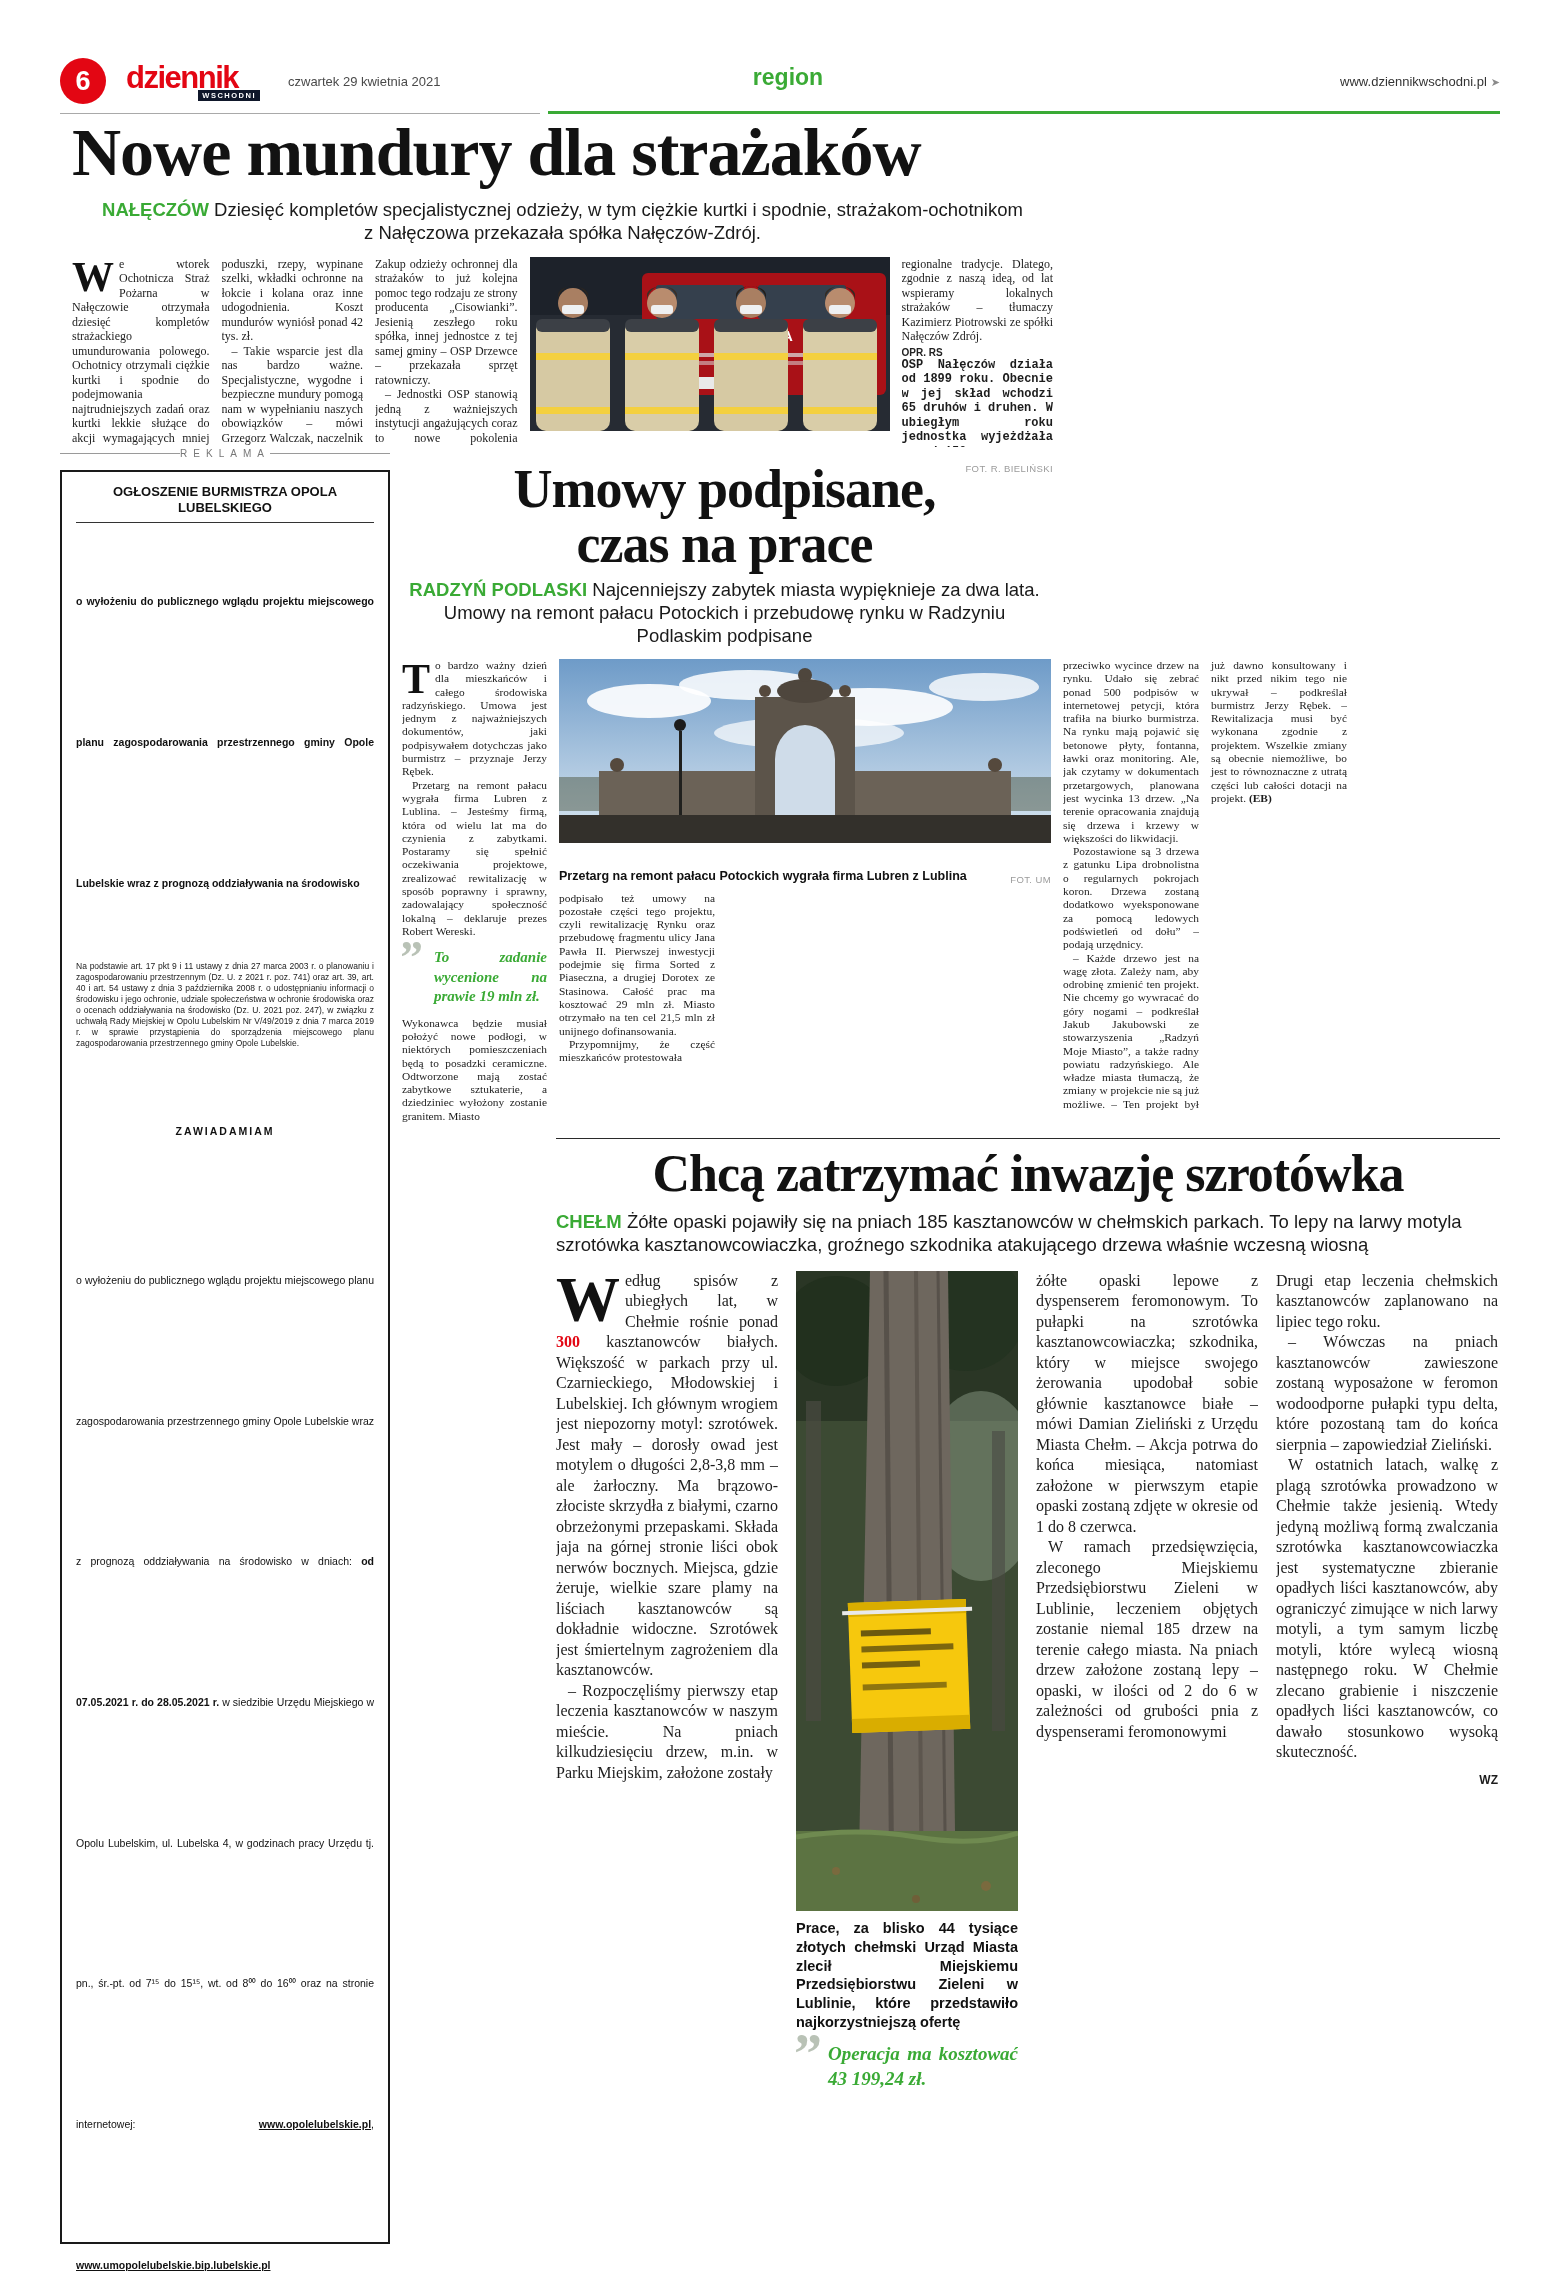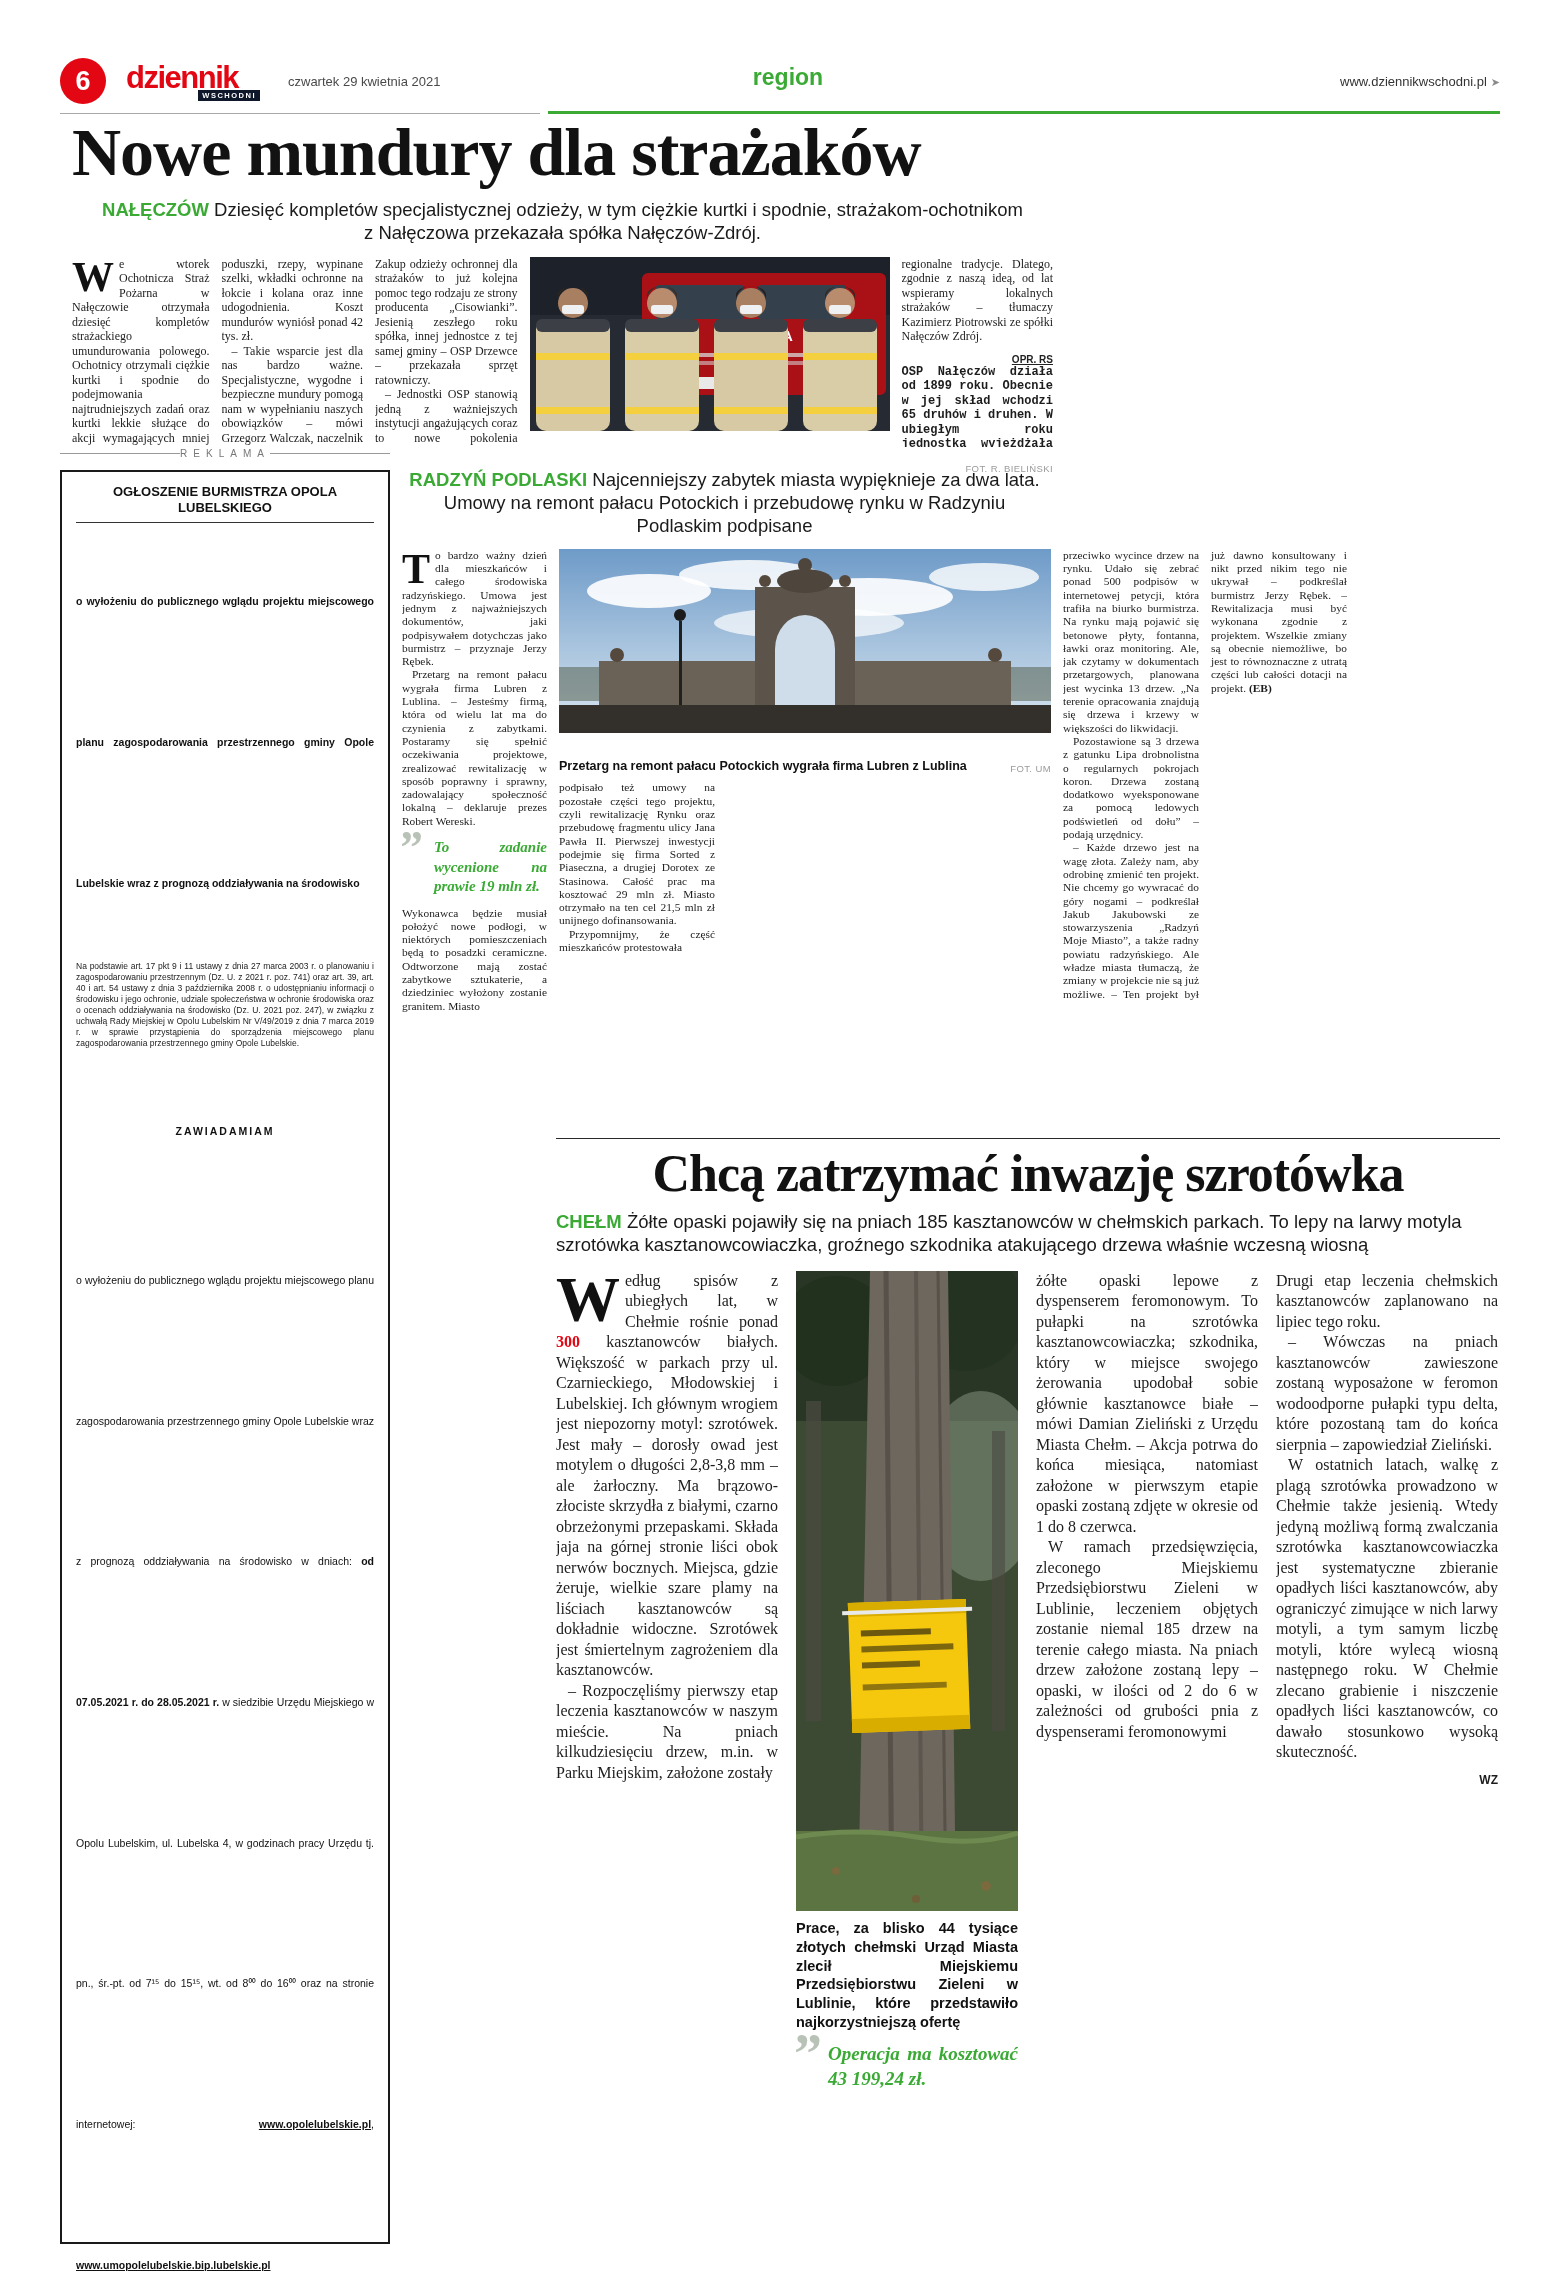--- a/index.html
+++ b/index.html
@@ -20,21 +20,21 @@
   .section{position:absolute;left:648px;top:8px;width:160px;text-align:center;
            font:bold 23px "Liberation Sans",sans-serif;color:#3aaa35;}
   .site{position:absolute;right:0;top:18px;font:13px "Liberation Sans",sans-serif;color:#333;cursor:pointer;}
   .site .cursor{color:#8a8a8a;font-size:11px;margin-left:4px;}
   .rule-gray{position:absolute;left:60px;top:113px;width:480px;height:1px;background:#a9a9a9;}
   .rule-green{position:absolute;left:548px;top:111px;right:58px;height:3px;background:#3aaa35;}
 
   
   .kick{color:#3aaa35;font-weight:bold;}
   .lead{font-family:"Liberation Sans",sans-serif;font-size:18.5px;line-height:1.24;color:#1a1a1a;}
-  .byline{font:bold 10px "Liberation Sans",sans-serif;text-align:right;color:#222;margin-top:10px;text-decoration:underline;}
+  .byline{font:bold 10px "Liberation Sans",sans-serif;color:#222;margin-top:3px;}
   .credit{font:9.5px "Liberation Sans",sans-serif;color:#9b9b9b;letter-spacing:.4px;}
   .cap{font:bold 12.5px/1.25 "Liberation Sans",sans-serif;color:#111;}
   .dc{float:left;font-weight:bold;line-height:.82;margin:3px 5px 0 0;color:#111;}
   .pull{position:relative;padding-left:32px;margin:10px 0;}
   .qmark{position:absolute;left:-2px;top:-4px;font:bold 46px/0.6 "Liberation Serif",serif;color:#b9c2b6;}
   .qtext{font-style:italic;font-weight:bold;color:#3aaa35;font-size:15px;line-height:1.3;}
   p{margin:0;}
   .col p + p{text-indent:10px;}
 
   
@@ -204,20 +204,24 @@
   <div class="ad">
     <div class="ad-title">OGŁOSZENIE BURMISTRZA OPOLA LUBELSKIEGO</div>
     <div class="ad-sub">o wyłożeniu do publicznego wglądu projektu miejscowego planu zagospodarowania przestrzennego gminy Opole Lubelskie wraz z prognozą oddziaływania na środowisko</div>
     <div class="ad-pre">Na podstawie art. 17 pkt 9 i 11 ustawy z dnia 27 marca 2003 r. o planowaniu i zagospodarowaniu przestrzennym (Dz. U. z 2021 r. poz. 741) oraz art. 39, art. 40 i art. 54 ustawy z dnia 3 października 2008 r. o udostępnianiu informacji o środowisku i jego ochronie, udziale społeczeństwa w ochronie środowiska oraz o ocenach oddziaływania na środowisko (Dz. U. 2021 poz. 247), w związku z uchwałą Rady Miejskiej w Opolu Lubelskim Nr V/49/2019 z dnia 7 marca 2019 r. w sprawie przystąpienia do sporządzenia miejscowego planu zagospodarowania przestrzennego gminy Opole Lubelskie.</div>
     <div class="ad-zaw">ZAWIADAMIAM</div>
     <p><span>o wyłożeniu do publicznego wglądu projektu miejscowego planu zagospodarowania przestrzennego gminy Opole Lubelskie wraz z prognozą oddziaływania na środowisko w dniach: </span><span class="b">od 07.05.2021 r. do 28.05.2021 r.</span><span> w siedzibie Urzędu Miejskiego w Opolu Lubelskim, ul. Lubelska 4, w godzinach pracy Urzędu tj. pn., śr.-pt. od 7¹⁵ do 15¹⁵, wt. od 8⁰⁰ do 16⁰⁰ oraz na stronie internetowej: </span><span class="b u">www.opolelubelskie.pl</span><span>, </span><span class="b u">www.umopolelubelskie.bip.lubelskie.pl</span></p>
 
   </div>
 
   <div class="a2">
+    <div class="a2-head">
+      <span>Umowy podpisane,</span>
+      <span>czas na prace</span>
+    </div>
     <div class="a2-lead lead">
       <span class="kick">RADZYŃ PODLASKI</span>
       <span>Najcenniejszy zabytek miasta wypięknieje za dwa lata. Umowy na remont pałacu Potockich i przebudowę rynku w Radzyniu Podlaskim podpisane</span>
     </div>
     <div class="a2-body">
       <div class="a2-colA bt col">
         <p><span class="dc dc-a2">T</span><span>o bardzo ważny dzień dla mieszkańców i całego środowiska radzyńskiego. Umowa jest jednym z najważniejszych dokumentów, jaki podpisywałem dotychczas jako burmistrz – przyznaje Jerzy Rębek.</span></p>
         <p>Przetarg na remont pałacu wygrała firma Lubren z Lublina. – Jesteśmy firmą, która od wielu lat ma do czynienia z zabytkami. Postaramy się spełnić oczekiwania projektowe, zrealizować rewitalizację w sposób poprawny i sprawny, zadowalający społeczność lokalną – deklaruje prezes Robert Wereski.</p>
         <div class="pull">
           <span class="qmark">”</span>

